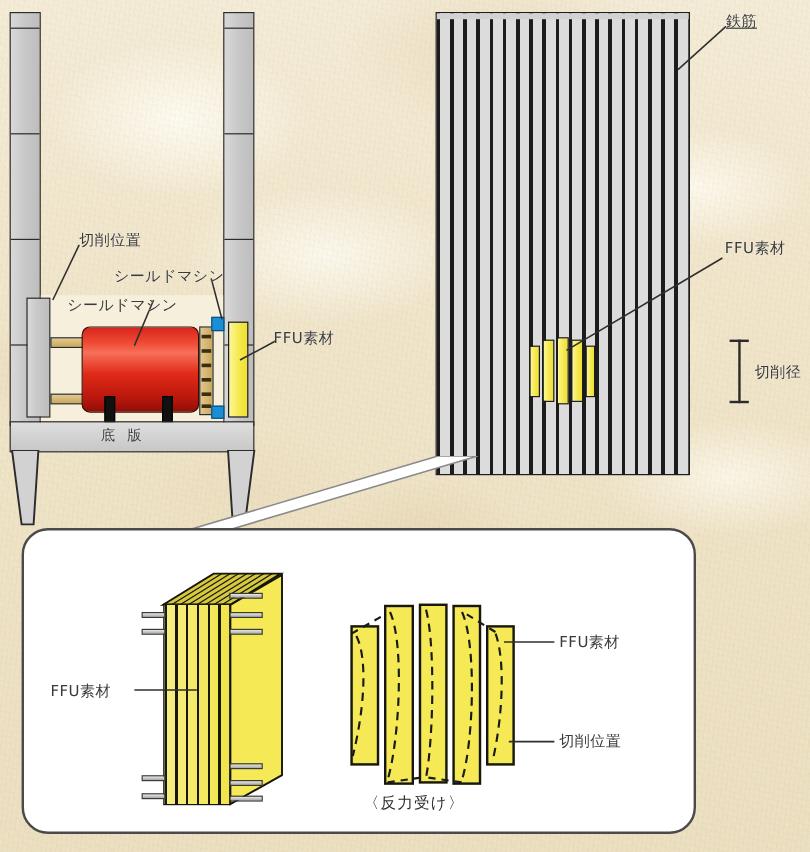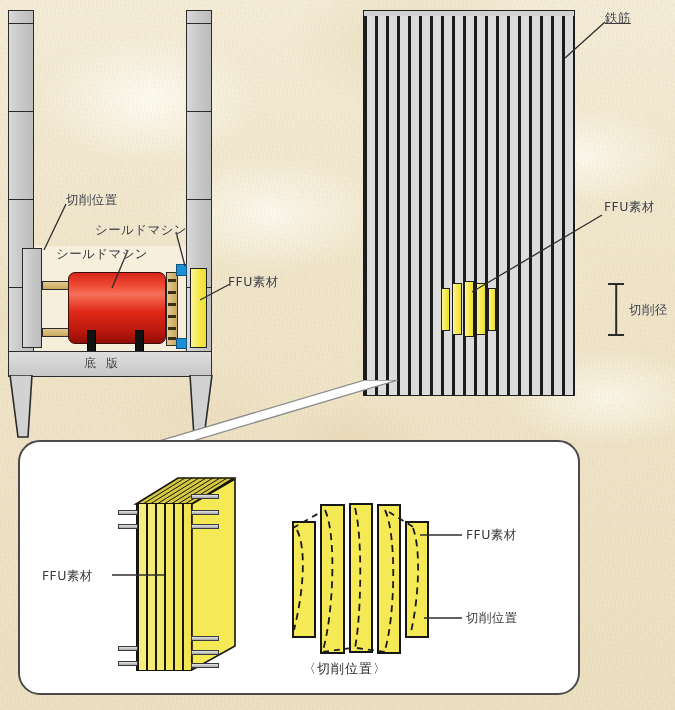--- a/index.html
+++ b/index.html
@@ -249,16 +249,16 @@
     </svg>
 
     <svg style="position:absolute;left:400px;top:520px;width:130px;height:130px;">
       <line x1="20" y1="15" x2="62" y2="15" stroke="#2e2e2e" stroke-width="1.4"></line>
       <line x1="24" y1="98" x2="62" y2="98" stroke="#2e2e2e" stroke-width="1.4"></line>
     </svg>
 
     <div class="lbl" style="left:466px;top:527px;">FFU素材</div>
     <div class="lbl" style="left:466px;top:610px;">切削位置</div>
 
-    <div class="cap-txt" style="left:303px;top:660px;">〈切削位置〉</div>
+    <div class="cap-txt" style="left:303px;top:660px;">〈反力受け〉</div>
   </div>
 
 </div>
 
 </body></html>

